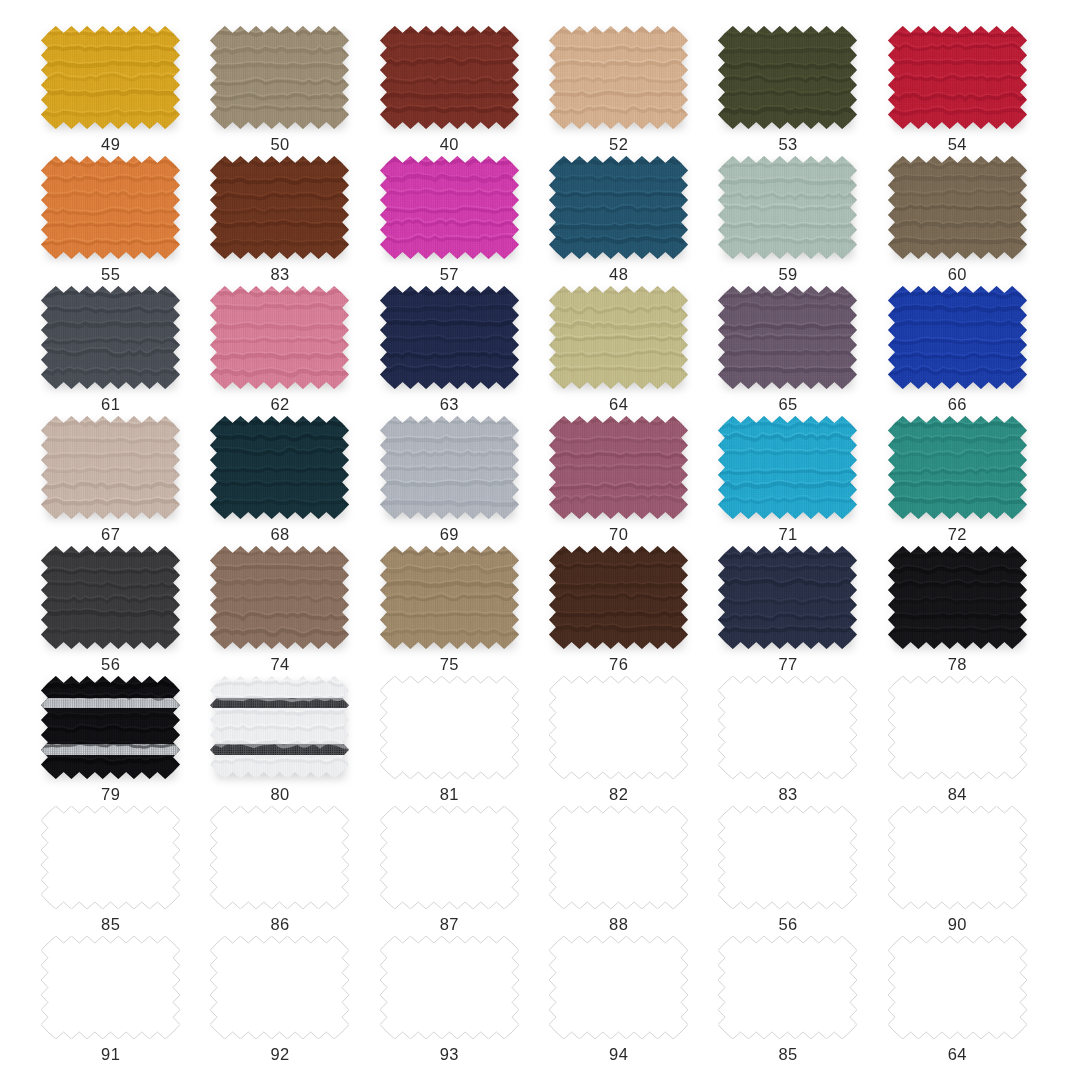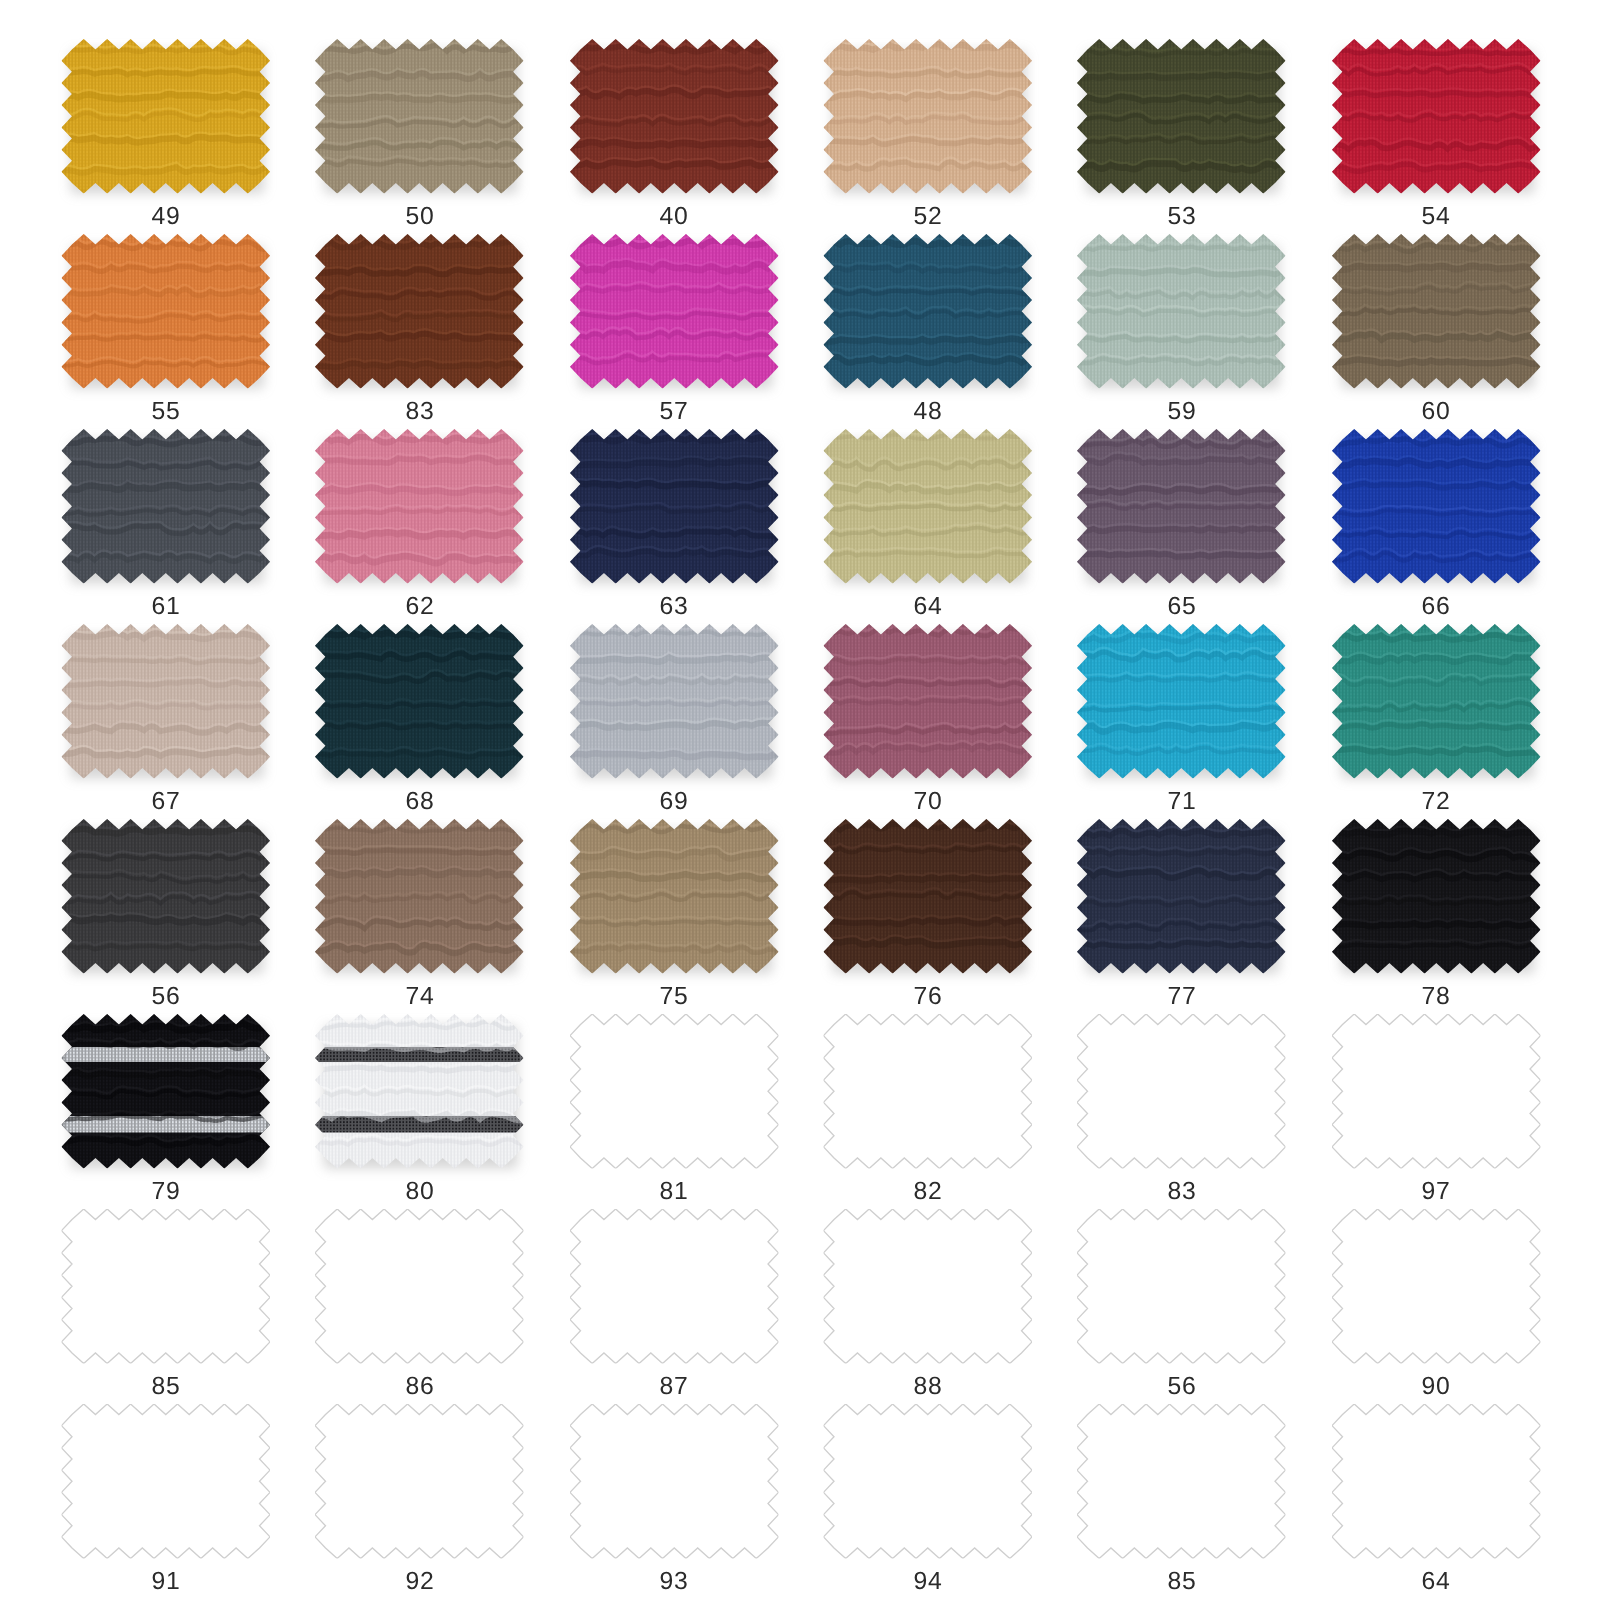--- a/index.html
+++ b/index.html
@@ -1211,21 +1211,21 @@
               <path d="M 7.00 7.00 L 14.81 0.00 L 22.63 7.00 L 30.44 0.00 L 38.25 7.00 L 46.06 0.00 L 53.88 7.00 L 61.69 0.00 L 69.50 7.00 L 77.31 0.00 L 85.13 7.00 L 92.94 0.00 L 100.75 7.00 L 108.56 0.00 L 116.38 7.00 L 124.19 0.00 L 132.00 7.00 L 139.00 14.42 L 132.00 21.83 L 139.00 29.25 L 132.00 36.67 L 139.00 44.08 L 132.00 51.50 L 139.00 58.92 L 132.00 66.33 L 139.00 73.75 L 132.00 81.17 L 139.00 88.58 L 132.00 96.00 L 124.19 103.00 L 116.38 96.00 L 108.56 103.00 L 100.75 96.00 L 92.94 103.00 L 85.13 96.00 L 77.31 103.00 L 69.50 96.00 L 61.69 103.00 L 53.88 96.00 L 46.06 103.00 L 38.25 96.00 L 30.44 103.00 L 22.63 96.00 L 14.81 103.00 L 7.00 96.00 L 0.00 88.58 L 7.00 81.17 L 0.00 73.75 L 7.00 66.33 L 0.00 58.92 L 7.00 51.50 L 0.00 44.08 L 7.00 36.67 L 0.00 29.25 L 7.00 21.83 L 0.00 14.42 Z"></path>
             </clipPath>
             <pattern id="sw35-rib" width="2.2" height="2.2" patternUnits="userSpaceOnUse">
               <rect width="1.1" height="2.2" fill="#000" opacity="0.30"></rect>
               <rect y="0" x="1.1" width="1.1" height="1.1" fill="#fff" opacity="0.22"></rect>
             </pattern>
           </defs>
           <path d="M 7.00 7.00 L 14.81 0.00 L 22.63 7.00 L 30.44 0.00 L 38.25 7.00 L 46.06 0.00 L 53.88 7.00 L 61.69 0.00 L 69.50 7.00 L 77.31 0.00 L 85.13 7.00 L 92.94 0.00 L 100.75 7.00 L 108.56 0.00 L 116.38 7.00 L 124.19 0.00 L 132.00 7.00 L 139.00 14.42 L 132.00 21.83 L 139.00 29.25 L 132.00 36.67 L 139.00 44.08 L 132.00 51.50 L 139.00 58.92 L 132.00 66.33 L 139.00 73.75 L 132.00 81.17 L 139.00 88.58 L 132.00 96.00 L 124.19 103.00 L 116.38 96.00 L 108.56 103.00 L 100.75 96.00 L 92.94 103.00 L 85.13 96.00 L 77.31 103.00 L 69.50 96.00 L 61.69 103.00 L 53.88 96.00 L 46.06 103.00 L 38.25 96.00 L 30.44 103.00 L 22.63 96.00 L 14.81 103.00 L 7.00 96.00 L 0.00 88.58 L 7.00 81.17 L 0.00 73.75 L 7.00 66.33 L 0.00 58.92 L 7.00 51.50 L 0.00 44.08 L 7.00 36.67 L 0.00 29.25 L 7.00 21.83 L 0.00 14.42 Z" fill="#ffffff" stroke="#cfcfcf" stroke-width="0.9"></path>
         </svg>
       </div>
-      <div class="swatch-label">97</div>
+      <div class="swatch-label">84</div>
     </div>
     <div class="swatch-cell empty">
       <div class="swatch-figure">
         <svg class="swatch-fabric" viewBox="0 0 139 103" width="139" height="103">
           <defs>
             <clipPath id="sw36-clip">
               <path d="M 7.00 7.00 L 14.81 0.00 L 22.63 7.00 L 30.44 0.00 L 38.25 7.00 L 46.06 0.00 L 53.88 7.00 L 61.69 0.00 L 69.50 7.00 L 77.31 0.00 L 85.13 7.00 L 92.94 0.00 L 100.75 7.00 L 108.56 0.00 L 116.38 7.00 L 124.19 0.00 L 132.00 7.00 L 139.00 14.42 L 132.00 21.83 L 139.00 29.25 L 132.00 36.67 L 139.00 44.08 L 132.00 51.50 L 139.00 58.92 L 132.00 66.33 L 139.00 73.75 L 132.00 81.17 L 139.00 88.58 L 132.00 96.00 L 124.19 103.00 L 116.38 96.00 L 108.56 103.00 L 100.75 96.00 L 92.94 103.00 L 85.13 96.00 L 77.31 103.00 L 69.50 96.00 L 61.69 103.00 L 53.88 96.00 L 46.06 103.00 L 38.25 96.00 L 30.44 103.00 L 22.63 96.00 L 14.81 103.00 L 7.00 96.00 L 0.00 88.58 L 7.00 81.17 L 0.00 73.75 L 7.00 66.33 L 0.00 58.92 L 7.00 51.50 L 0.00 44.08 L 7.00 36.67 L 0.00 29.25 L 7.00 21.83 L 0.00 14.42 Z"></path>
             </clipPath>
             <pattern id="sw36-rib" width="2.2" height="2.2" patternUnits="userSpaceOnUse">
               <rect width="1.1" height="2.2" fill="#000" opacity="0.30"></rect>

